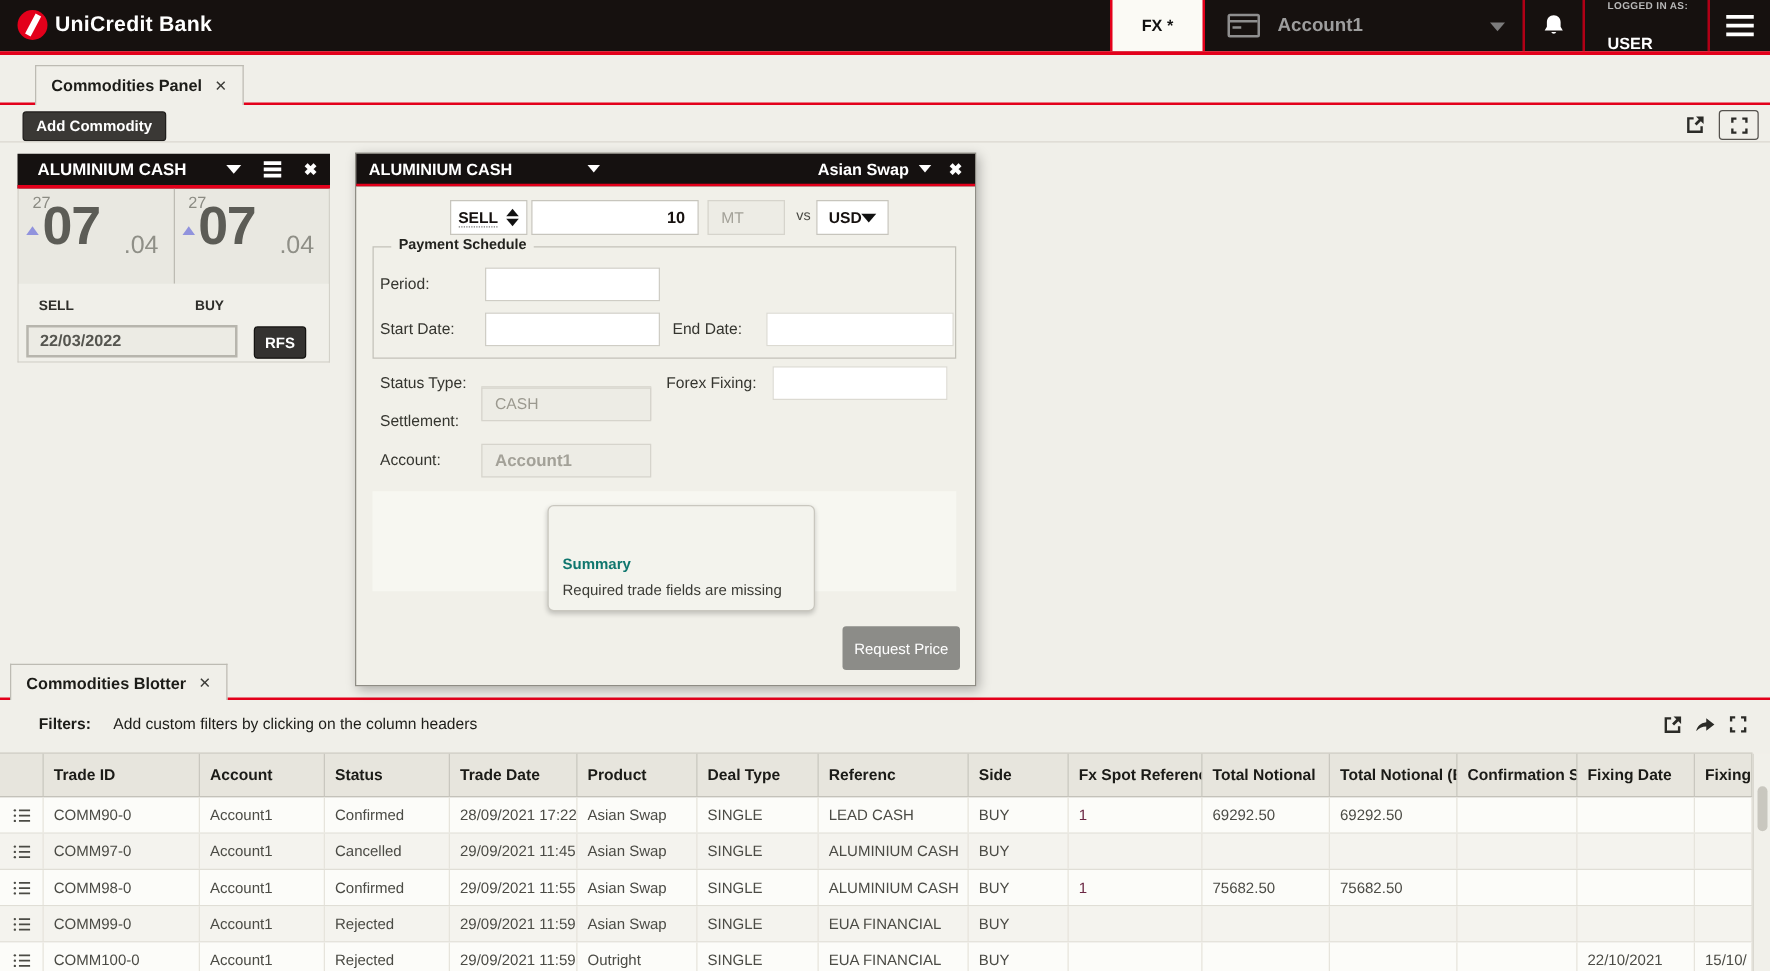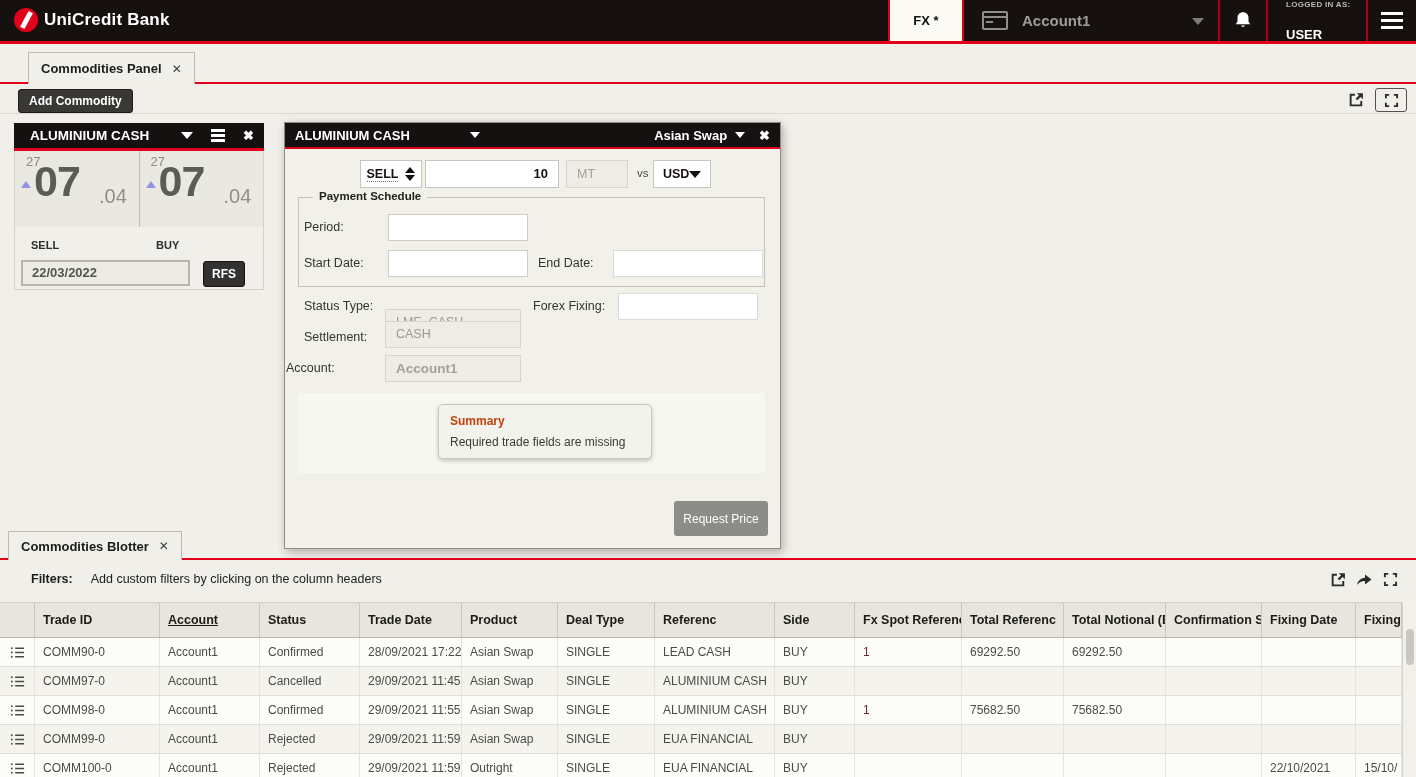--- a/index.html
+++ b/index.html
@@ -97,21 +97,21 @@
   .tk-fieldset{position:absolute;left:13px;top:74px;width:467px;height:90px;border:1px solid #c3c1b9;box-sizing:border-box;}
   .tk-legend{position:absolute;left:14px;top:-8px;background:#f1f0e9;padding:0 6px;font-size:11.5px;font-weight:700;color:#23231f;}
   .lbl{position:absolute;font-size:12.5px;color:#35352f;}
   .tin{position:absolute;height:27px;background:#fff;border:1px solid #cfcdc5;box-sizing:border-box;}
   .tin.lite{border-color:#dcdad2;}
   .tin.dis{background:#edece5;border-color:#d6d4cc;color:#9b998f;font-size:12.5px;line-height:25px;padding-left:10px;}
   .tin.dis.bold{font-weight:700;font-size:13.5px;color:#a3a198;}
   .tk-sumband{position:absolute;left:13px;top:270px;width:467px;height:80px;background:#f7f7f1;}
   .tk-card{position:absolute;left:153px;top:281px;width:190px;background:#f3f3ed;border:1px solid #c9c7bf;border-radius:5px;
     box-shadow:0 2px 4px rgba(0,0,0,.2);padding:9px 11px;box-sizing:content-box;}
-  .tk-card-title{font-size:12px;font-weight:700;color:#c2410c;margin-bottom:7px;}
+  .tk-card-title{font-size:12px;font-weight:700;color:#0f766e;margin-bottom:7px;margin-top:30px;}
   .tk-card-msg{font-size:12px;color:#3c3c36;white-space:nowrap;}
   .rq-btn{position:absolute;left:389px;top:378px;width:94px;height:35px;background:#8c8c88;border:none;border-radius:3px;
     color:#fff;font-size:12px;display:flex;align-items:center;justify-content:center;cursor:default;}
   
   .filters-row{position:absolute;left:14px;top:572px;font-size:12.5px;color:#1d1d19;}
   .filters-row b{font-weight:700;margin-right:18px;margin-left:17px;}
   .bl-icon{position:absolute;cursor:pointer;}
   .table{position:absolute;left:0;top:602px;width:1402px;}
   .thead{display:flex;height:34px;background:#e7e5dd;border-top:1px solid #cfcdc5;border-bottom:1px solid #b9b7af;box-sizing:content-box;}
   .th{box-sizing:border-box;border-right:1px solid #c9c7bf;padding:0 8px;line-height:34px;font-size:12.5px;font-weight:700;color:#1b1b17;
@@ -255,23 +255,23 @@
   <div class="tin" style="left:103px;top:127px;width:140px"></div>
   <span class="lbl" style="left:253px;top:133px">End Date:</span>
   <div class="tin lite" style="left:328px;top:127px;width:150px"></div>
 
   <span class="lbl" style="left:19px;top:176px">Status Type:</span>
   <div class="tin dis" style="left:100px;top:186px;width:136px">LME_CASH</div>
   <span class="lbl" style="left:248px;top:176px">Forex Fixing:</span>
   <div class="tin lite" style="left:333px;top:170px;width:140px"></div>
 
   <span class="lbl" style="left:19px;top:207px">Settlement:</span>
-  <div class="tin dis" style="left:100px;top:198px;width:136px">CASH</div>
-
-  <span class="lbl" style="left:1px;top:238px">Account:</span>
+  <div class="tin dis" style="left:100px;top:187px;width:136px">CASH</div>
+
+  <span class="lbl" style="left:19px;top:238px">Account:</span>
   <div class="tin dis bold" style="left:100px;top:232px;width:136px">Account1</div>
 
   <div class="tk-sumband"></div>
   <div class="tk-card">
     <div class="tk-card-title">Summary</div>
     <div class="tk-card-msg">Required trade fields are missing</div>
   </div>
 
   <div class="rq-btn">Request Price</div>
 </div>
@@ -299,29 +299,29 @@
 <div class="bl-icon icon" style="left:1383px;top:572px">
   <svg width="15" height="15" viewBox="0 0 16 16" fill="none" stroke="currentColor" stroke-width="2">
       <path d="M5.5 2H2v3.5M10.5 2H14v3.5M2 10.5V14h3.5M14 10.5V14h-3.5"></path>
     </svg>
 </div>
 
 <div class="table">
   <div class="thead">
       <div class="th" style="width: 35px;"></div>
       <div class="th" style="width: 125px;">Trade ID</div>
-      <div class="th" style="width: 100px; text-decoration: underline;">Account</div>
+      <div class="th" style="width: 100px;">Account</div>
       <div class="th" style="width: 100px;">Status</div>
       <div class="th" style="width: 102px;">Trade Date</div>
       <div class="th" style="width: 96px;">Product</div>
       <div class="th" style="width: 97px;">Deal Type</div>
       <div class="th" style="width: 120px;">Referenc</div>
       <div class="th" style="width: 80px;">Side</div>
       <div class="th" style="width: 107px;">Fx Spot Referenc</div>
-      <div class="th" style="width: 102px;">Total Referenc</div>
+      <div class="th" style="width: 102px;">Total Notional</div>
       <div class="th" style="width: 102px;">Total Notional (E</div>
       <div class="th" style="width: 96px;">Confirmation Sta</div>
       <div class="th" style="width: 94px;">Fixing Date</div>
       <div class="th" style="width: 46px;">Fixing Da</div>
     </div>
   <div>
       <div class="tr">
         <div class="td icon-cell" style="width: 35px;">
           <svg width="15" height="15" viewBox="0 0 16 16" stroke="#4b4b45" stroke-width="1.6" fill="#4b4b45">
             <circle cx="2" cy="3.5" r="1" stroke="none"></circle>

